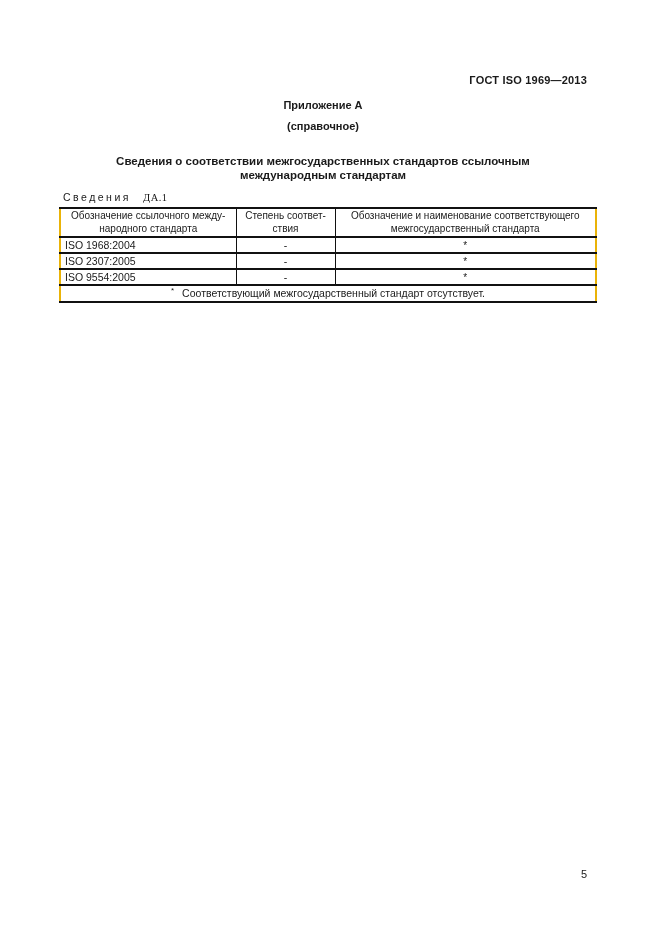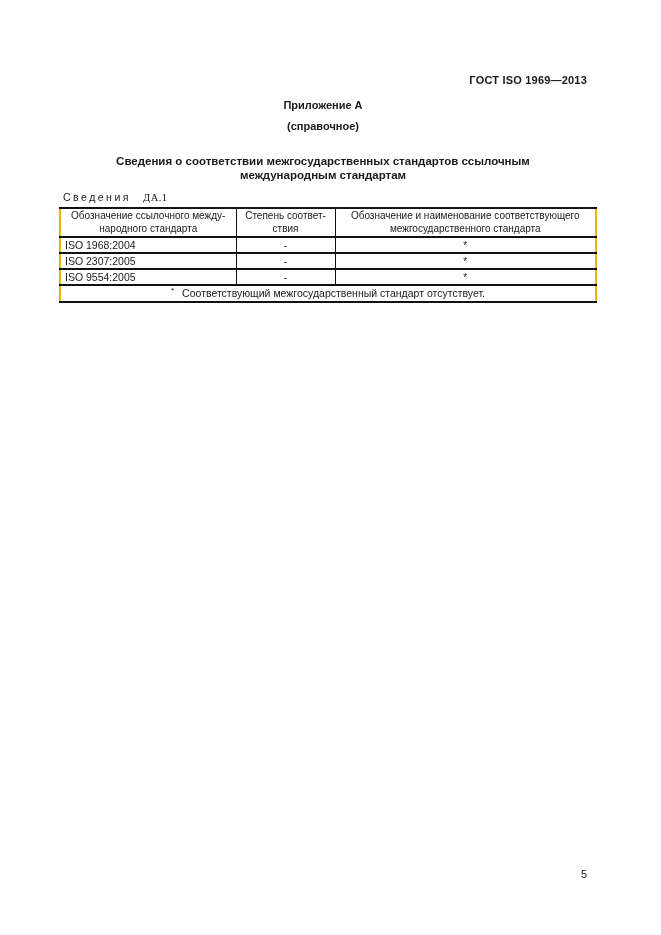--- a/index.html
+++ b/index.html
@@ -122,21 +122,21 @@
         <col style="width:99px">
         <col style="width:261px">
       </colgroup>
       <thead>
         <tr>
           <th class="hdr">Обозначение ссылочного между-
 народного стандарта</th>
           <th class="hdr">Степень соответ-
 ствия</th>
           <th class="hdr">Обозначение и наименование соответствующего
-межгосударственного стандарта</th>
+межгосударственный стандарта</th>
         </tr>
       </thead>
       <tbody>
         <tr>
           <td class="cell cell-left">ISO  1968:2004</td>
           <td class="cell cell-center">-</td>
           <td class="cell cell-star">*</td>
         </tr>
         <tr>
           <td class="cell cell-left">ISO  2307:2005</td>

